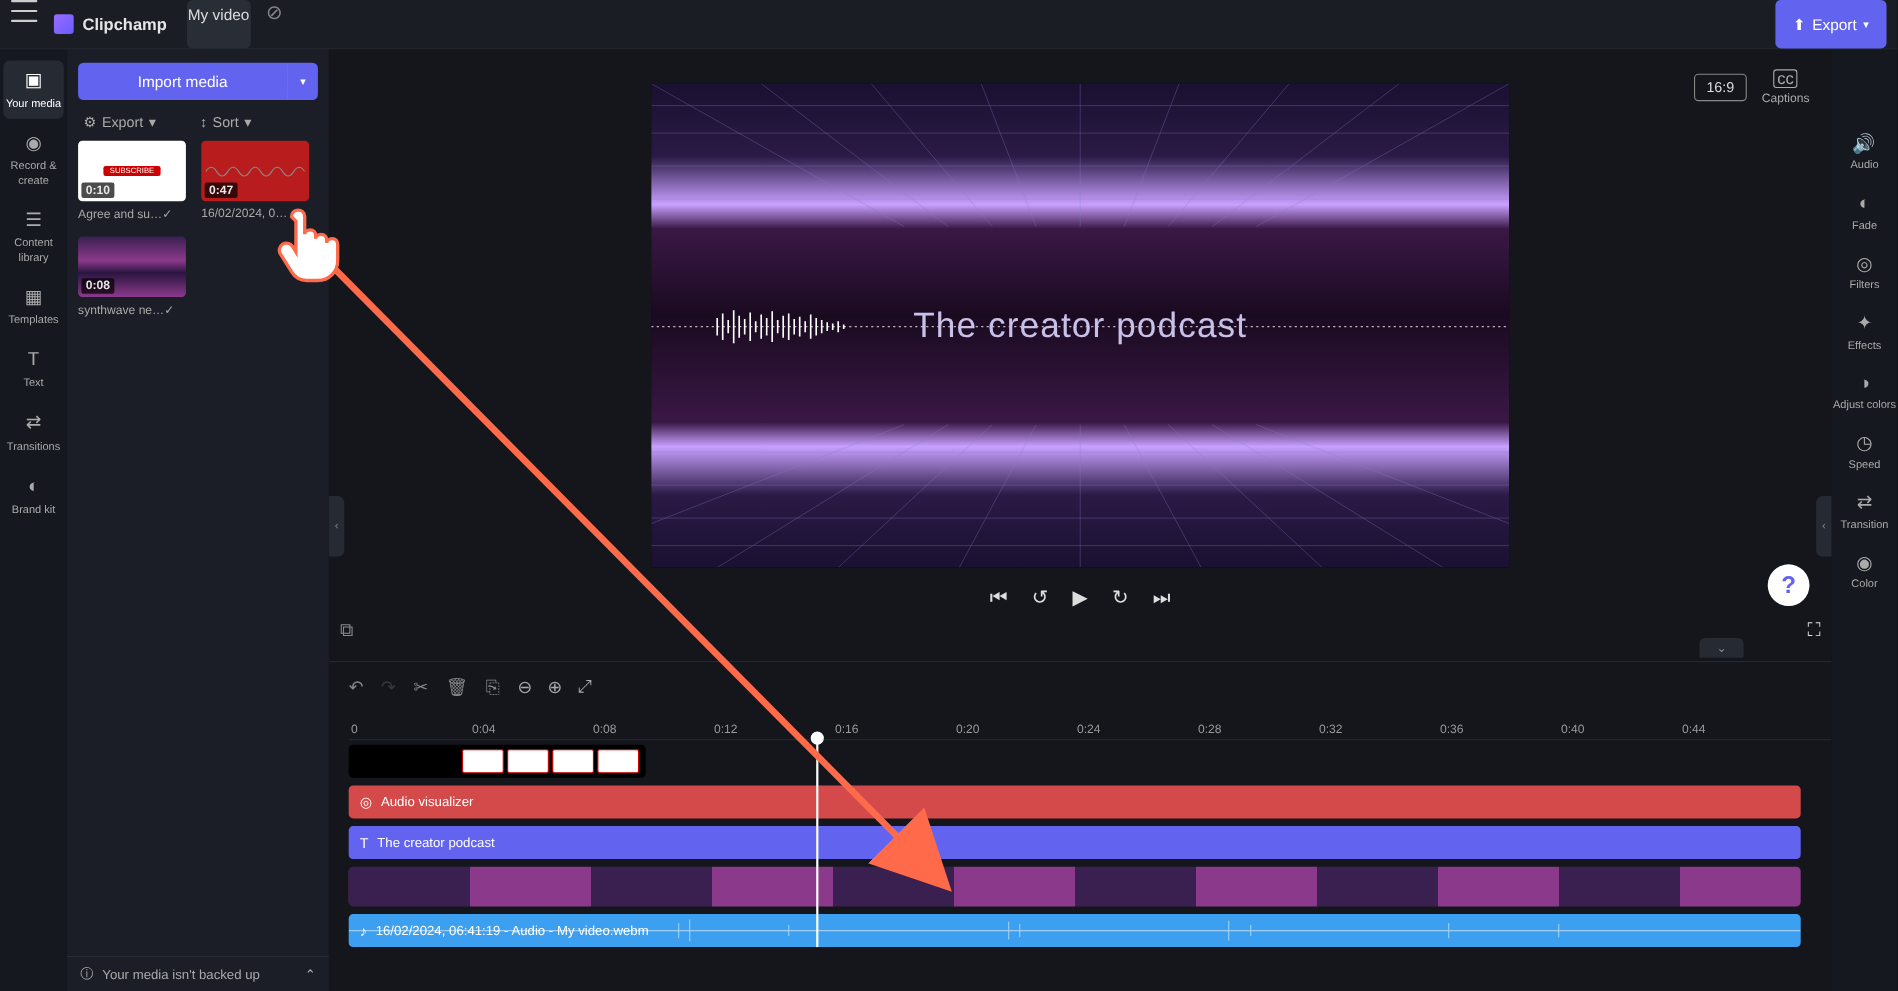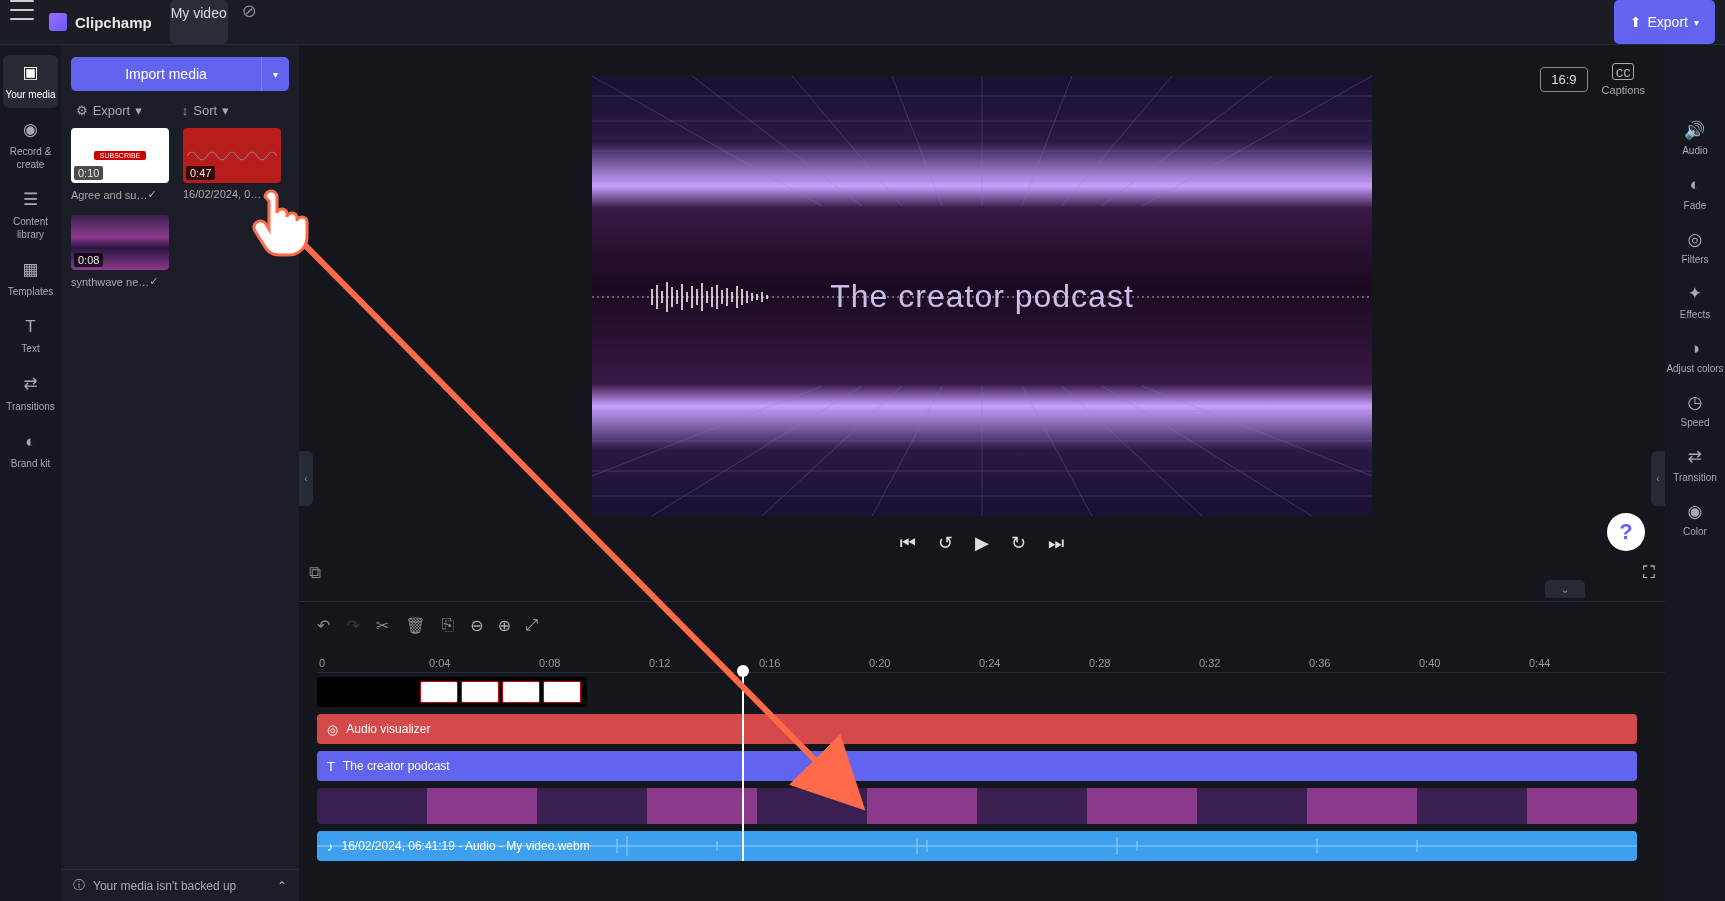--- a/index.html
+++ b/index.html
@@ -20,21 +20,21 @@
 .far-left .nav-item .ico{font-size:17px;margin-bottom:4px}
 .media-panel{width:238px;background:#1b1e26;padding:12px 10px;position:relative}
 .import-row{display:flex;gap:0;margin-bottom:12px}
 .import-main{flex:1;background:#6264f0;color:#fff;text-align:center;padding:9px 0;border-radius:5px 0 0 5px;font-size:14px;cursor:pointer}
 .import-drop{width:28px;background:#6264f0;border-left:1px solid #7a7cff;border-radius:0 5px 5px 0;display:flex;align-items:center;justify-content:center;color:#fff;cursor:pointer;font-size:10px}
 .filter-sort{display:flex;gap:40px;margin:0 5px 10px;font-size:13px;color:#aaa}
 .filter-sort span{cursor:pointer;display:flex;align-items:center;gap:5px}
 .thumbs{display:flex;flex-wrap:wrap;gap:14px}
 .thumb{width:98px}
 .thumb-img{width:98px;height:55px;background:#2a2d36;border-radius:4px;position:relative;overflow:hidden}
-.thumb-dur{position:absolute;bottom:3px;left:3px;background:rgba(0,0,0,.7);padding:1px 4px;font-size:11px;border-radius:2px;font-weight:normal}
+.thumb-dur{position:absolute;bottom:3px;left:3px;background:rgba(0,0,0,.7);padding:1px 4px;font-size:11px;border-radius:2px;font-weight:bold}
 .thumb-name{font-size:11px;color:#aaa;margin-top:5px;display:flex;justify-content:flex-start;align-items:center}
 .thumb1-bg{background:#fff;display:flex;flex-direction:column;align-items:center;justify-content:center}
 .thumb3-bg{background:linear-gradient(180deg,#3a2050 0%,#8b3a8b 40%,#2a1540 60%,#8b3a8b 100%)}
 .center-area{flex:1;display:flex;flex-direction:column;background:#14161c;position:relative}
 .preview-zone{flex:1;display:flex;flex-direction:column;align-items:center;justify-content:center;position:relative}
 .preview-top-ctrls{position:absolute;top:18px;right:20px;display:flex;align-items:center;gap:14px}
 .aspect-btn{border:1px solid #888;padding:4px 10px;font-size:13px;border-radius:4px;cursor:pointer;color:#ddd}
 .cc-btn{font-size:11px;display:flex;flex-direction:column;align-items:center;color:#aaa;cursor:pointer}
 .cc-btn .ico{font-size:15px;border:1.5px solid #aaa;border-radius:3px;width:22px;height:17px;display:flex;align-items:center;justify-content:center;margin-bottom:4px}
 .preview-canvas{width:780px;height:440px;background:#0a0a14;position:relative;overflow:hidden}

